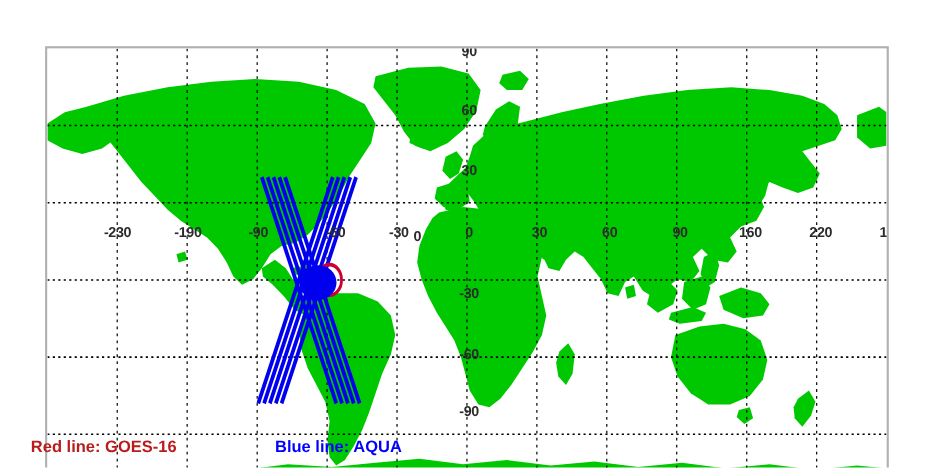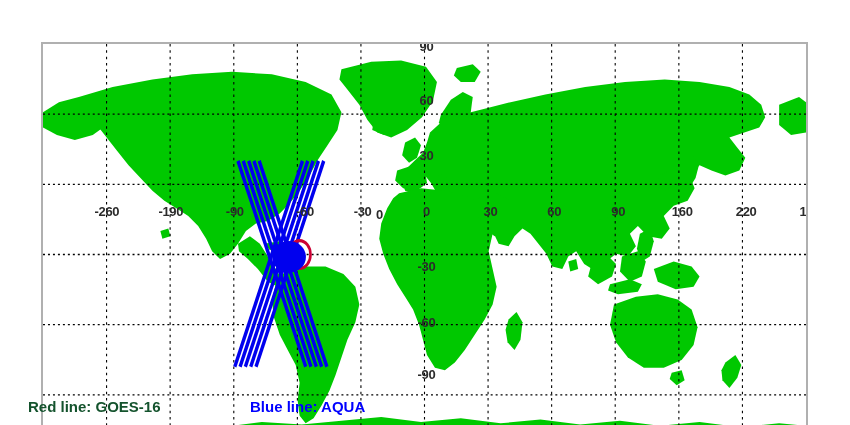--- a/index.html
+++ b/index.html
@@ -225,26 +225,26 @@
     <div class="tick-label lat-label" style="left:383.5px; top:330px;">-90</div>
 
     <div class="tick-label lon-label" style="left:319.6px; top:166.5px;">-30</div>
 
     <div class="tick-label lon-label" style="left:447.4px; top:166.5px;">30</div>
     <div class="tick-label lon-label" style="left:511.3px; top:166.5px;">60</div>
     <div class="tick-label lon-label" style="left:575.2px; top:166.5px;">90</div>
     <div class="tick-label lon-label" style="left:639.2px; top:166.5px;">160</div>
     <div class="tick-label lon-label" style="left:703.1px; top:166.5px;">220</div>
     <div class="tick-label lon-label" style="left:767px; top:166.5px;">180</div>
-    <div class="tick-label lon-label" style="left:63.9px; top:166.5px;">-260</div>
+    <div class="tick-label lon-label" style="left:63.9px; top:166.5px;">-230</div>
     <div class="tick-label lon-label" style="left:127.8px; top:166.5px;">-190</div>
     <div class="tick-label lon-label" style="left:191.8px; top:166.5px;">-90</div>
     <div class="tick-label lon-label" style="left:262px; top:166.5px;">-60</div>
   </div>
 
   <div class="tick-label" style="left:376px; top:208px;">0</div>
 
   <div id="footer">
-    <div class="legend-item" id="legend-red" style="color:#14532d;">Red line: GOES-16</div>
+    <div class="legend-item" id="legend-red" style="color:#b91c1c;">Red line: GOES-16</div>
     <div class="legend-item" id="legend-blue" style="color:#0000ff;">Blue line: AQUA</div>
   </div>
 
 </div>
 
 </body></html>

